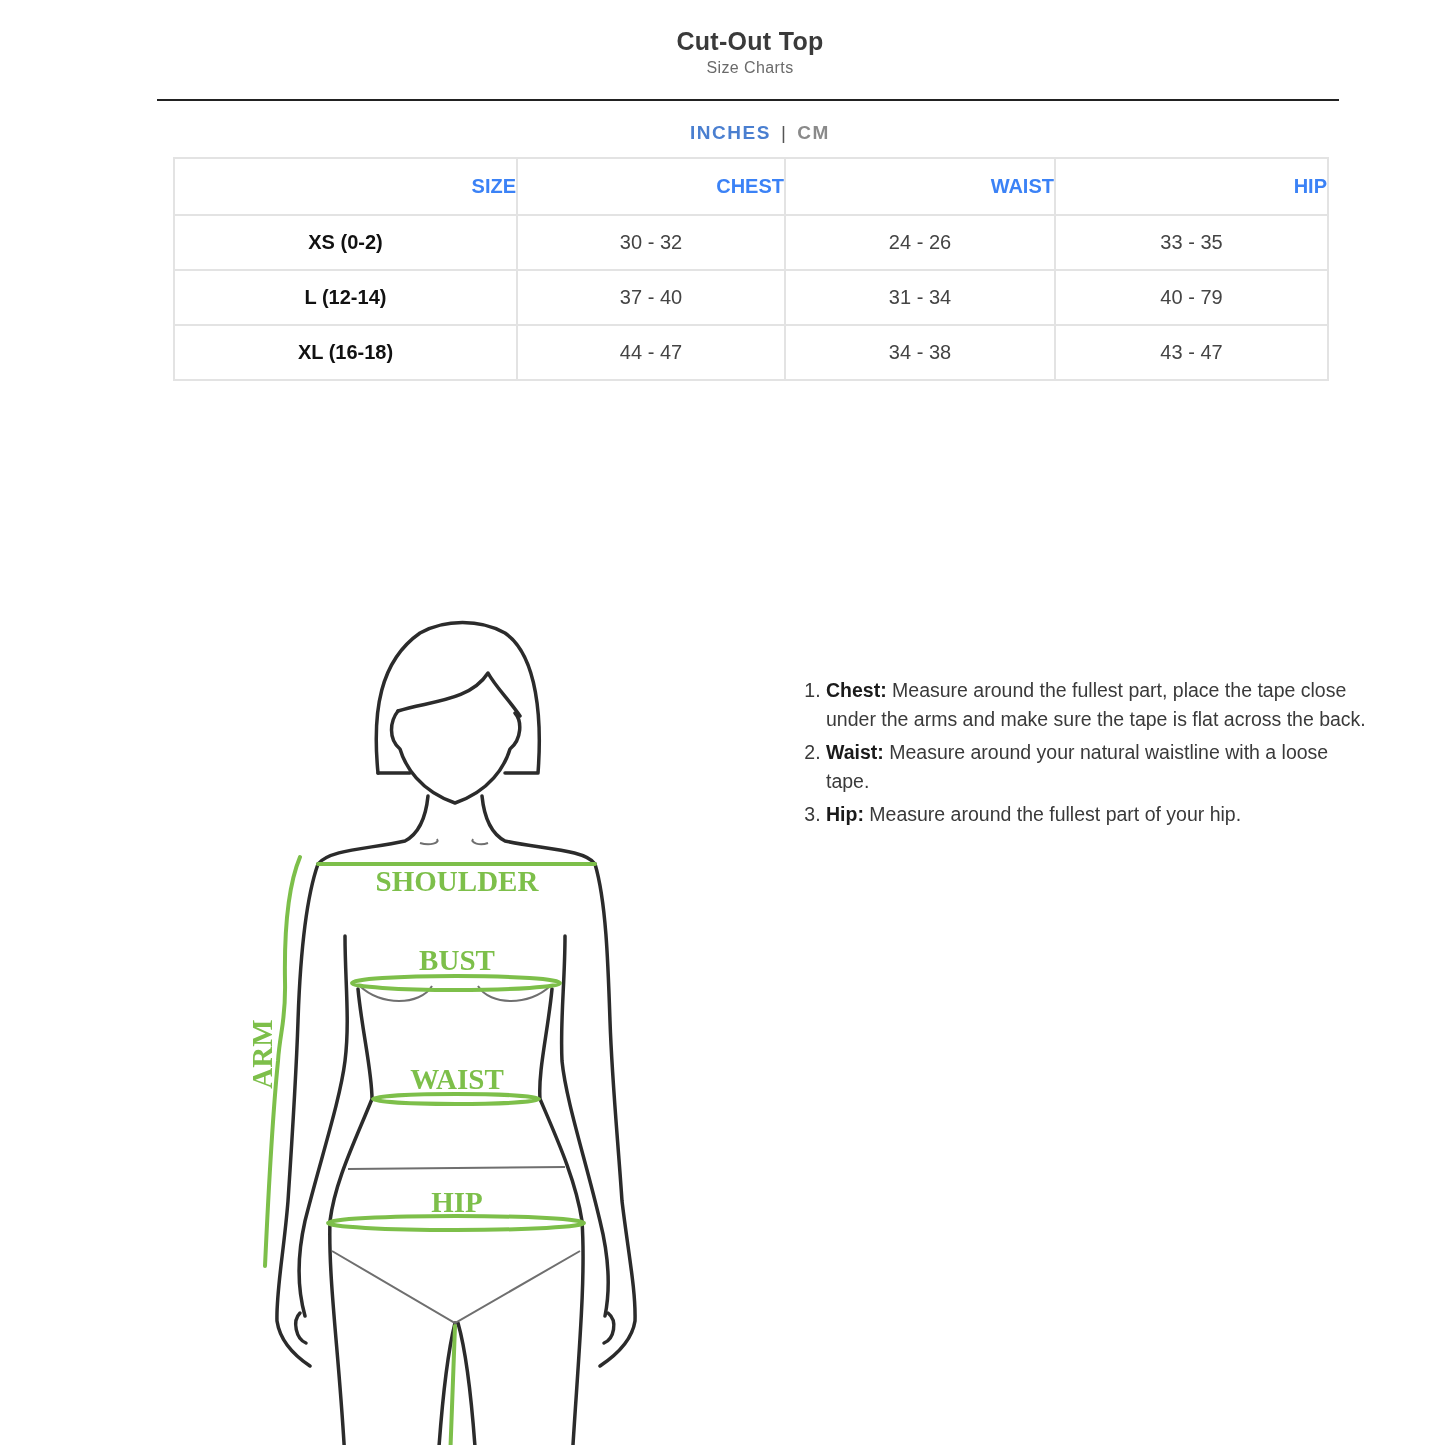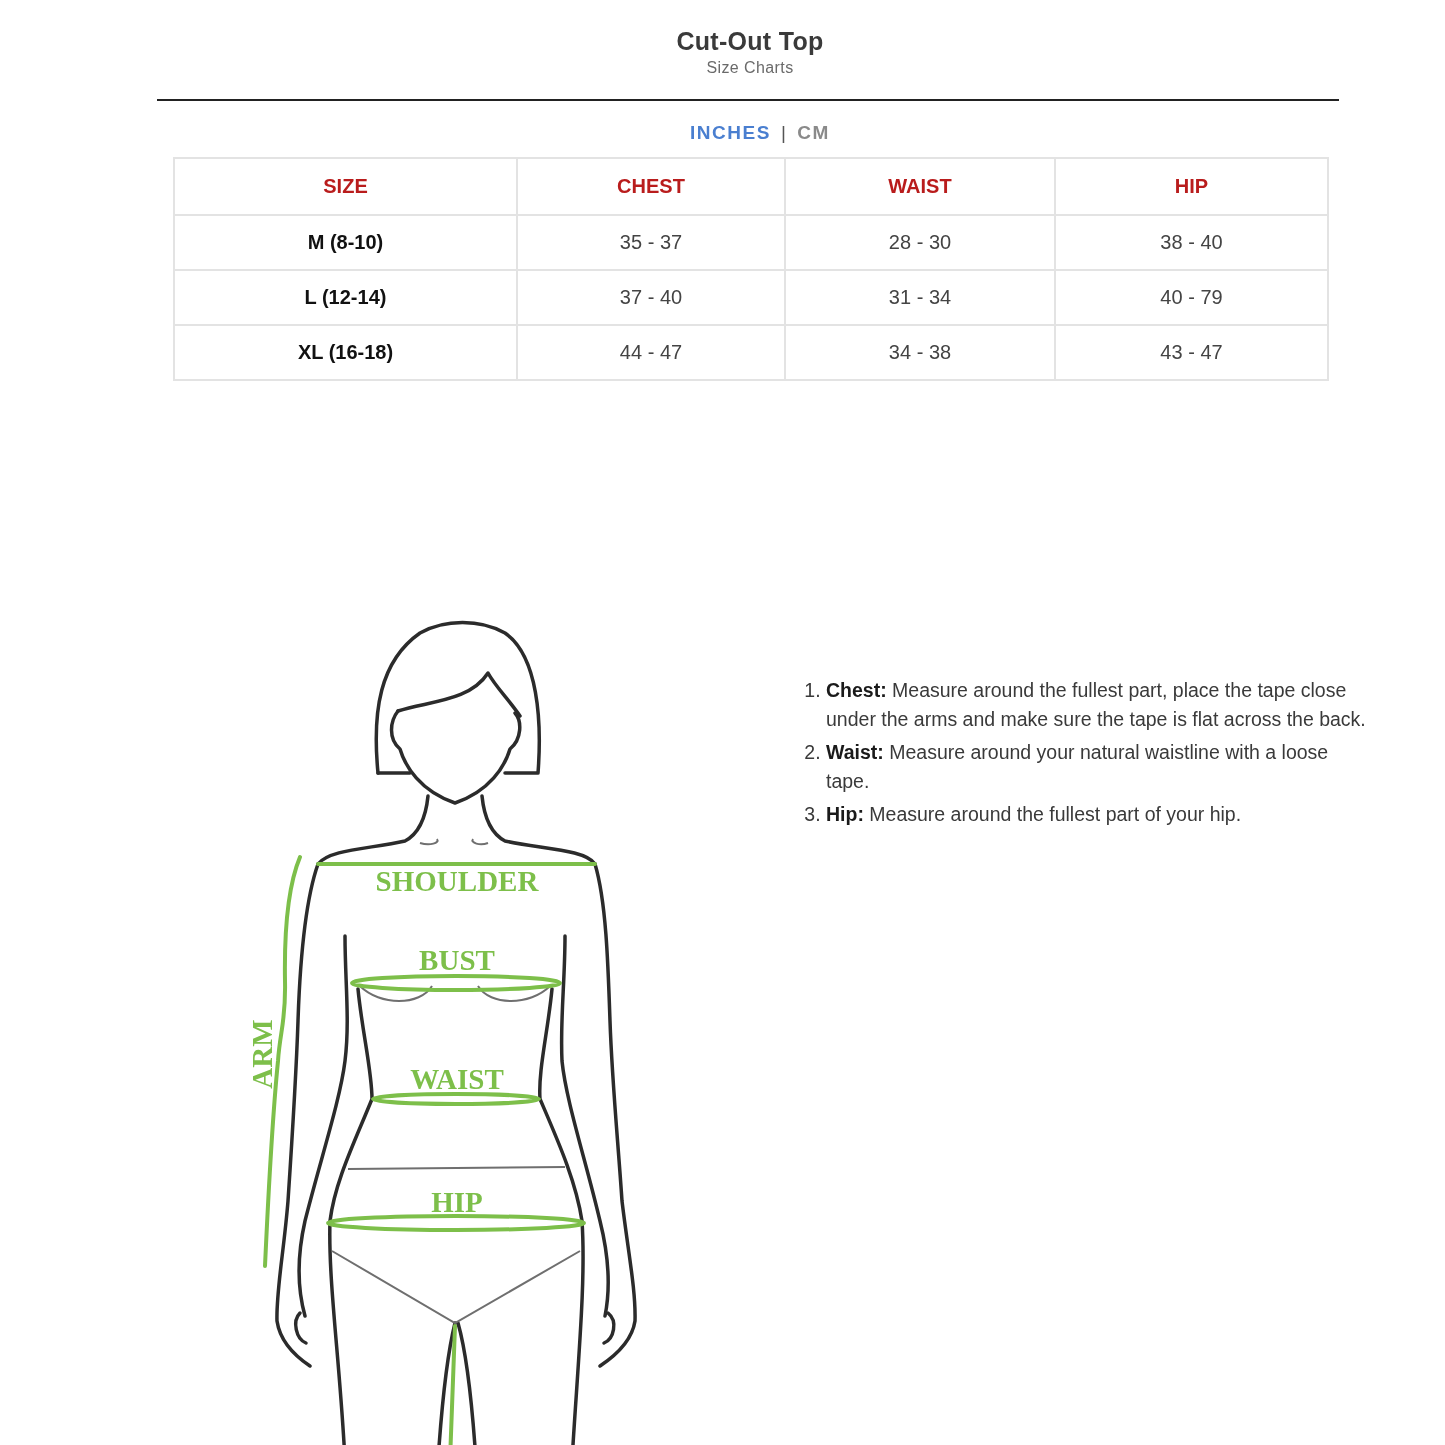--- a/index.html
+++ b/index.html
@@ -68,22 +68,23 @@
     }
     table.size-table th, table.size-table td {
       border: 2px solid #e3e3e3;
       text-align: center;
       height: 53px;
       padding: 0;
       font-size: 20px;
     }
     table.size-table th {
       font-weight: bold;
-      color: #b91c1c;
+      color: #3b82f6;
       height: 55px;
+      text-align: right;
     }
     table.size-table td.size-cell {
       font-weight: bold;
       color: #111;
     }
     table.size-table td.val {
       color: #444;
     }
     col.c1 { width: 343px; }
     col.c2 { width: 268px; }
@@ -137,24 +138,24 @@
   <thead>
     <tr>
       <th>SIZE</th>
       <th>CHEST</th>
       <th>WAIST</th>
       <th>HIP</th>
     </tr>
   </thead>
   <tbody>
     <tr>
-      <td class="size-cell">M (8-10)</td>
-      <td class="val">35 - 37</td>
-      <td class="val">28 - 30</td>
-      <td class="val">38 - 40</td>
+      <td class="size-cell">XS (0-2)</td>
+      <td class="val">30 - 32</td>
+      <td class="val">24 - 26</td>
+      <td class="val">33 - 35</td>
     </tr>
     <tr>
       <td class="size-cell">L (12-14)</td>
       <td class="val">37 - 40</td>
       <td class="val">31 - 34</td>
       <td class="val">40 - 79</td>
     </tr>
     <tr>
       <td class="size-cell">XL (16-18)</td>
       <td class="val">44 - 47</td>

